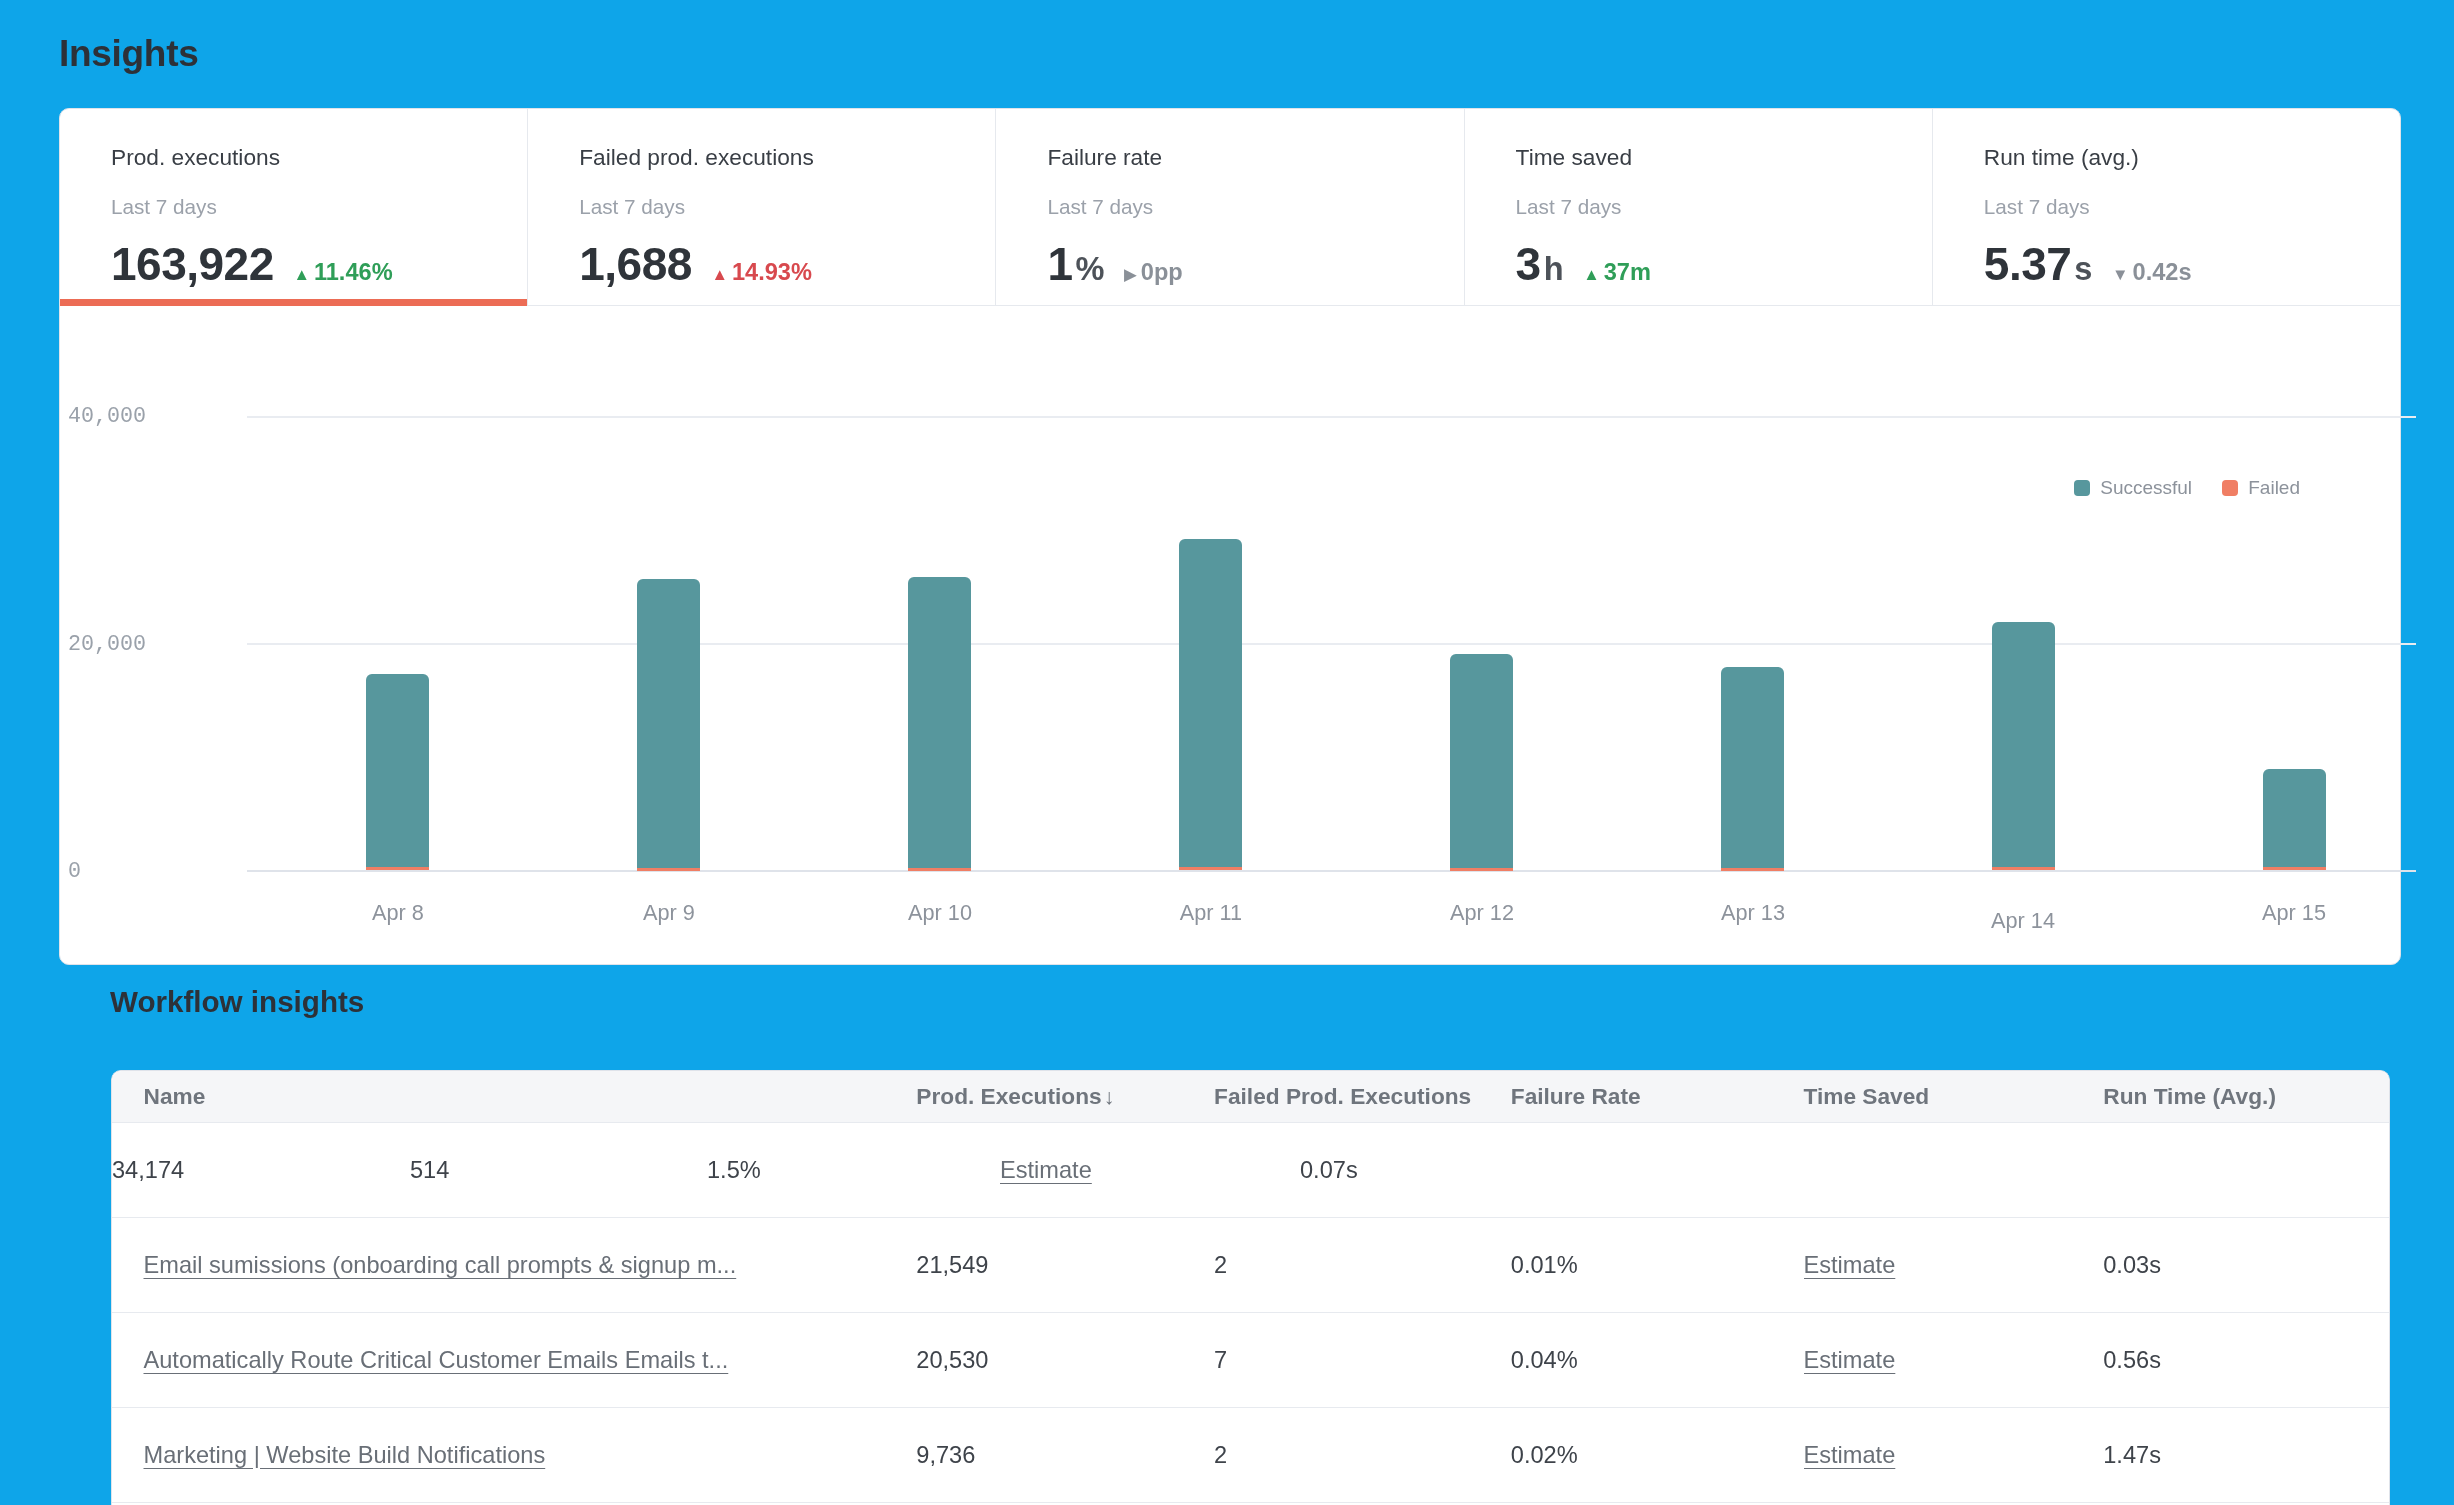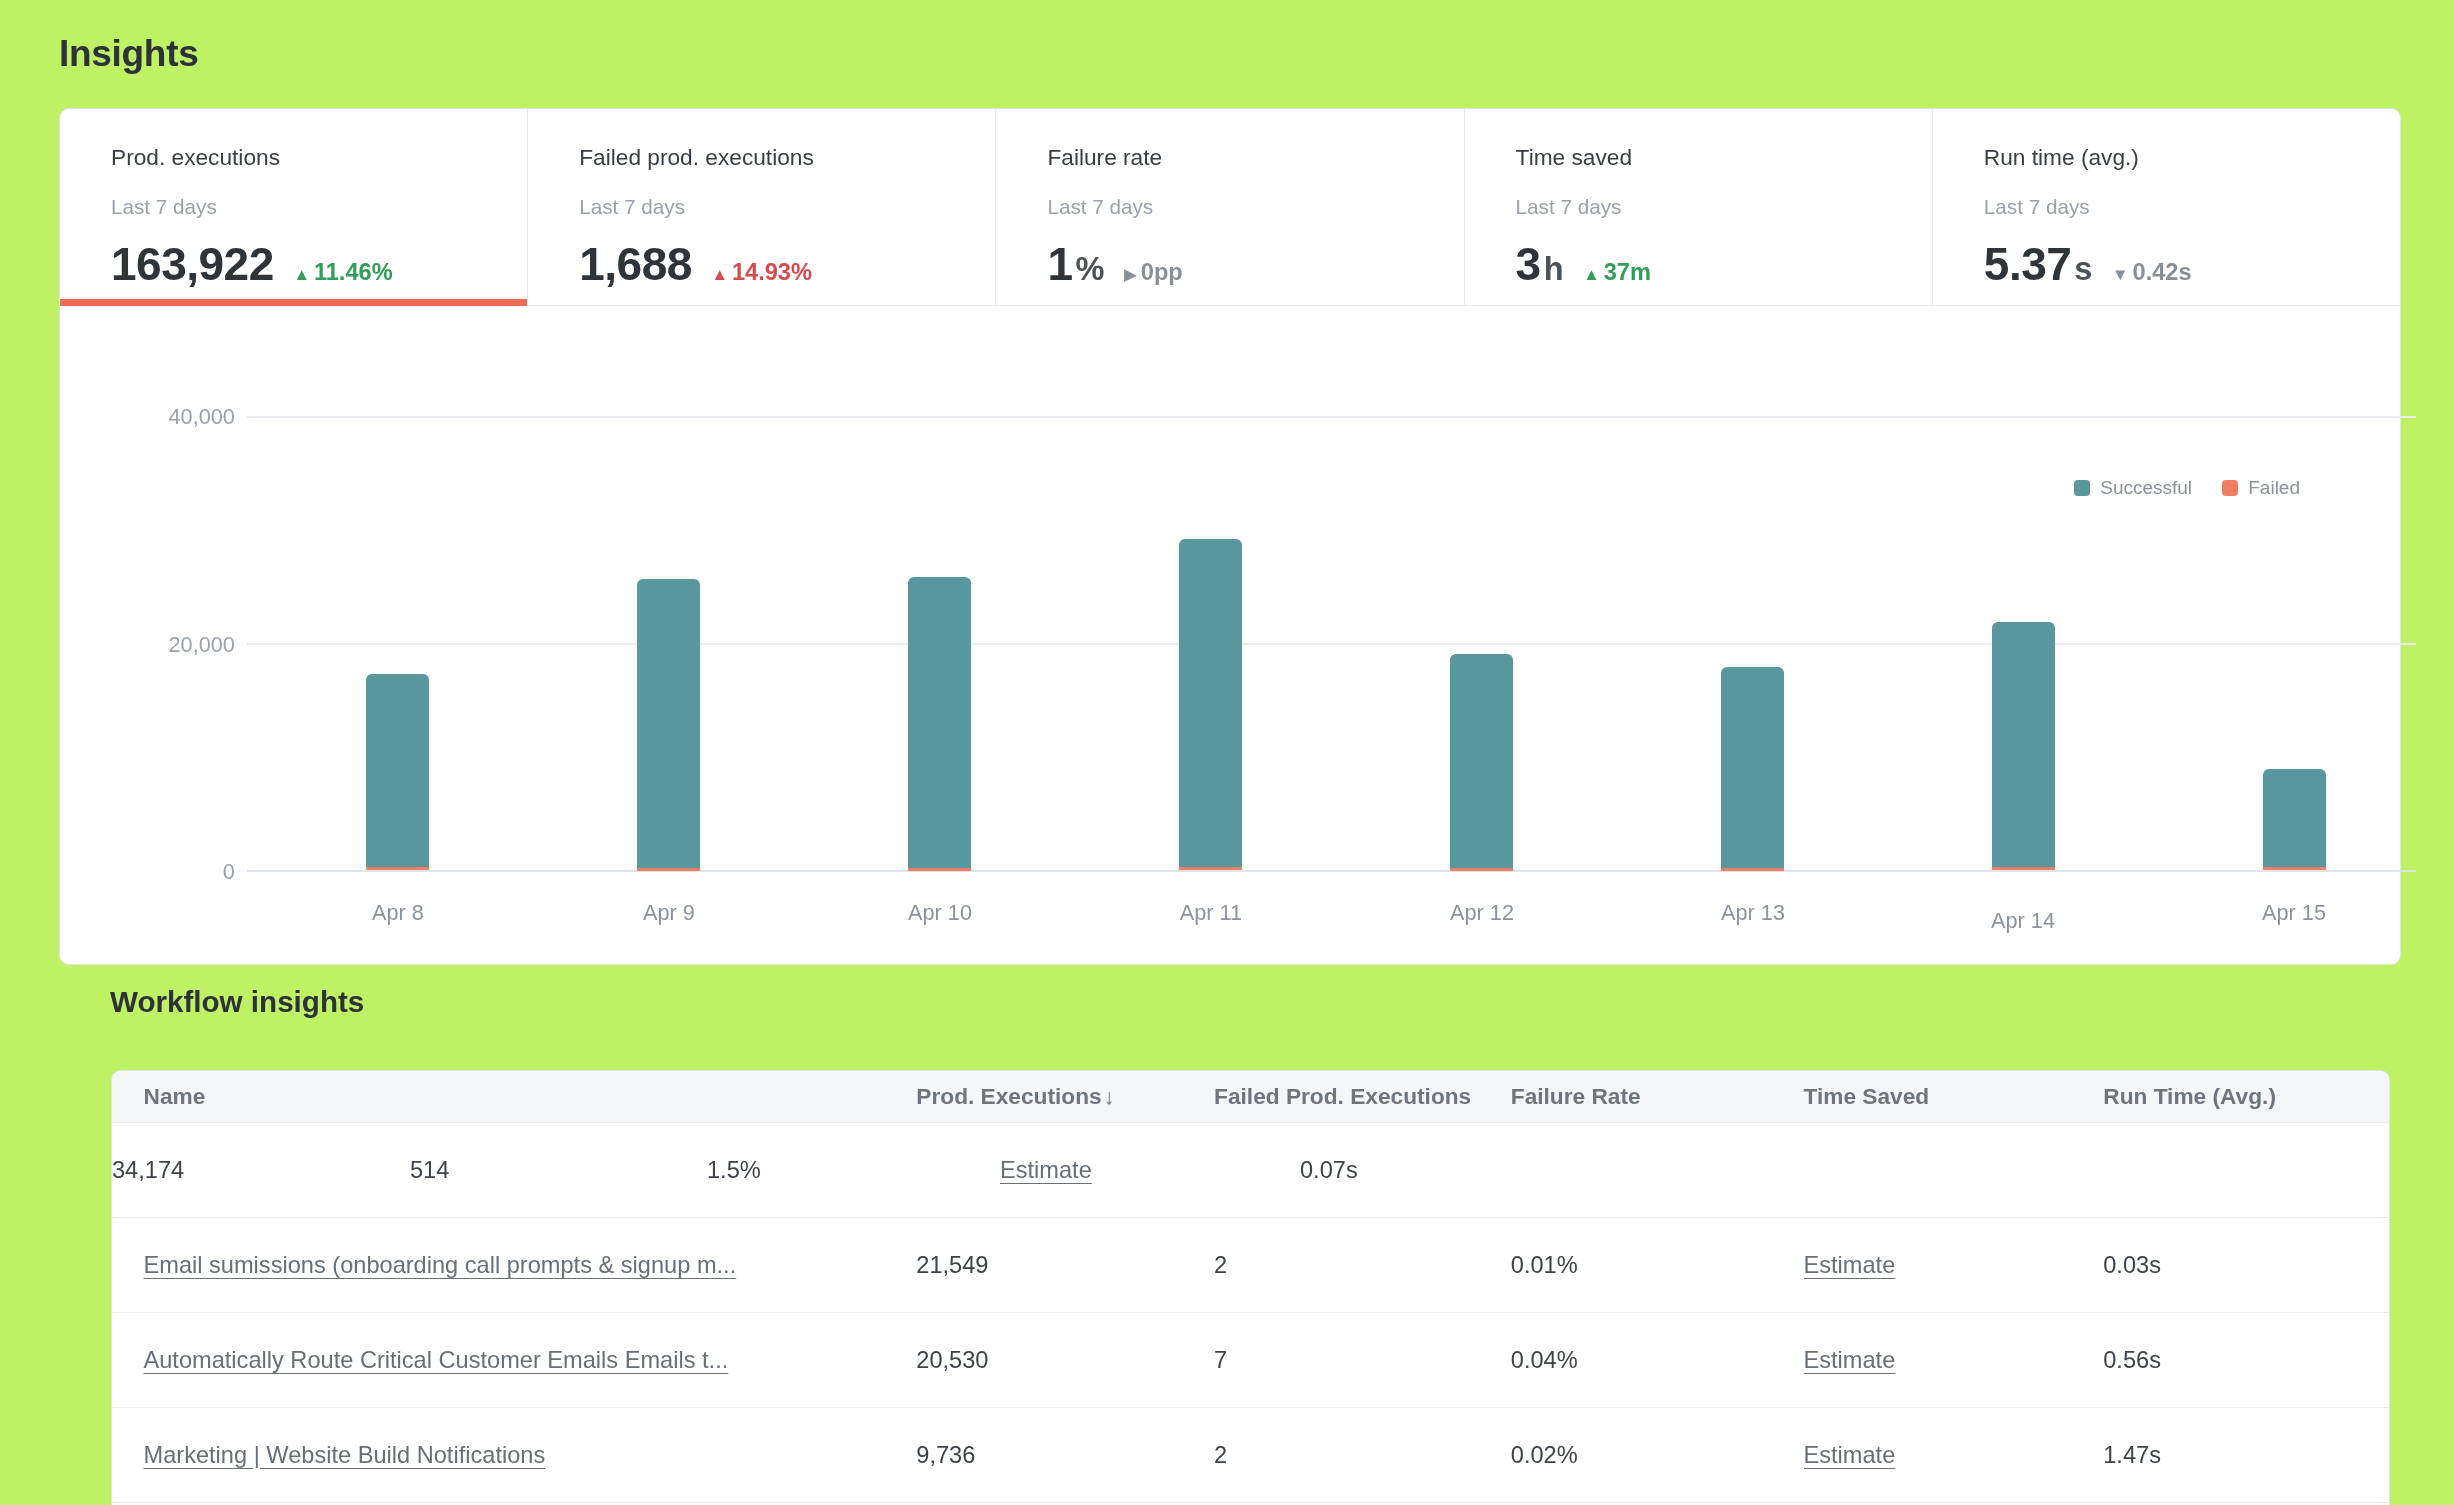--- a/index.html
+++ b/index.html
@@ -1,20 +1,20 @@
 <!DOCTYPE html>
 <html><head>
 <meta charset="utf-8">
 <style>
   * { margin:0; padding:0; box-sizing:border-box; }
   html,body { background:#eef0f4; }
   body { font-family:"Liberation Sans","DejaVu Sans",sans-serif; }
   #app {
     position:relative; width:2455px; height:1505px;
-    background:#bef264; overflow:hidden;
+    background:#0ea5e9; overflow:hidden;
   }
   
   .page-title {
     position:absolute; left:59px; top:33px;
     font-size:37px; font-weight:700; color:#2d3138; letter-spacing:-0.3px;
   }
   
   .insights-card {
     position:absolute; left:59px; top:108px; width:2342px; height:857px;
     background:#ffffff; border:1px solid #dfe3ea; border-radius:9.9px;
@@ -38,22 +38,22 @@
   .kpi-unit { font-size:32.5px; font-weight:700; color:#4d5259; margin-left:3px; }
   .kpi-delta { margin-left:19.7px; font-size:23.6px; font-weight:700; display:flex; align-items:baseline; gap:3.9px; }
   .kpi-delta .tri { font-size:16.7px; }
   .delta-green { color:#2f9e58; }
   .delta-red   { color:#d8494e; }
   .delta-gray  { color:#8a9098; }
   
   .gridline { position:absolute; height:2px; background:#e9ecf1; left:187px; width:2169px; }
   .gridline.zero { background:#dfe3ea; }
   .ytick {
-    position:absolute; width:167px; text-align:right; left:7.9px;
-    font-size:21.7px; color:#9aa1aa; line-height:21.7px;
+    position:absolute; width:167px; left:7.9px;
+    font-size:21.7px; color:#9aa1aa; line-height:21.7px;font-family:Liberation Mono, monospace;
   }
   .bar-stack { position:absolute; display:flex; flex-direction:column; justify-content:flex-end; }
   .bar-seg-successful { border-radius:5.9px 5.9px 0 0; }
   .xtick {
     position:absolute; width:158px; text-align:center;
     font-size:21.7px; color:#8d939c;
   }
   .legend { position:absolute; top:368px; right:100px; display:flex; gap:29.6px; }
   .legend-item { display:flex; align-items:center; gap:9.9px; cursor:pointer; }
   .legend-swatch { width:16.7px; height:16.7px; border-radius:3.9px; }

